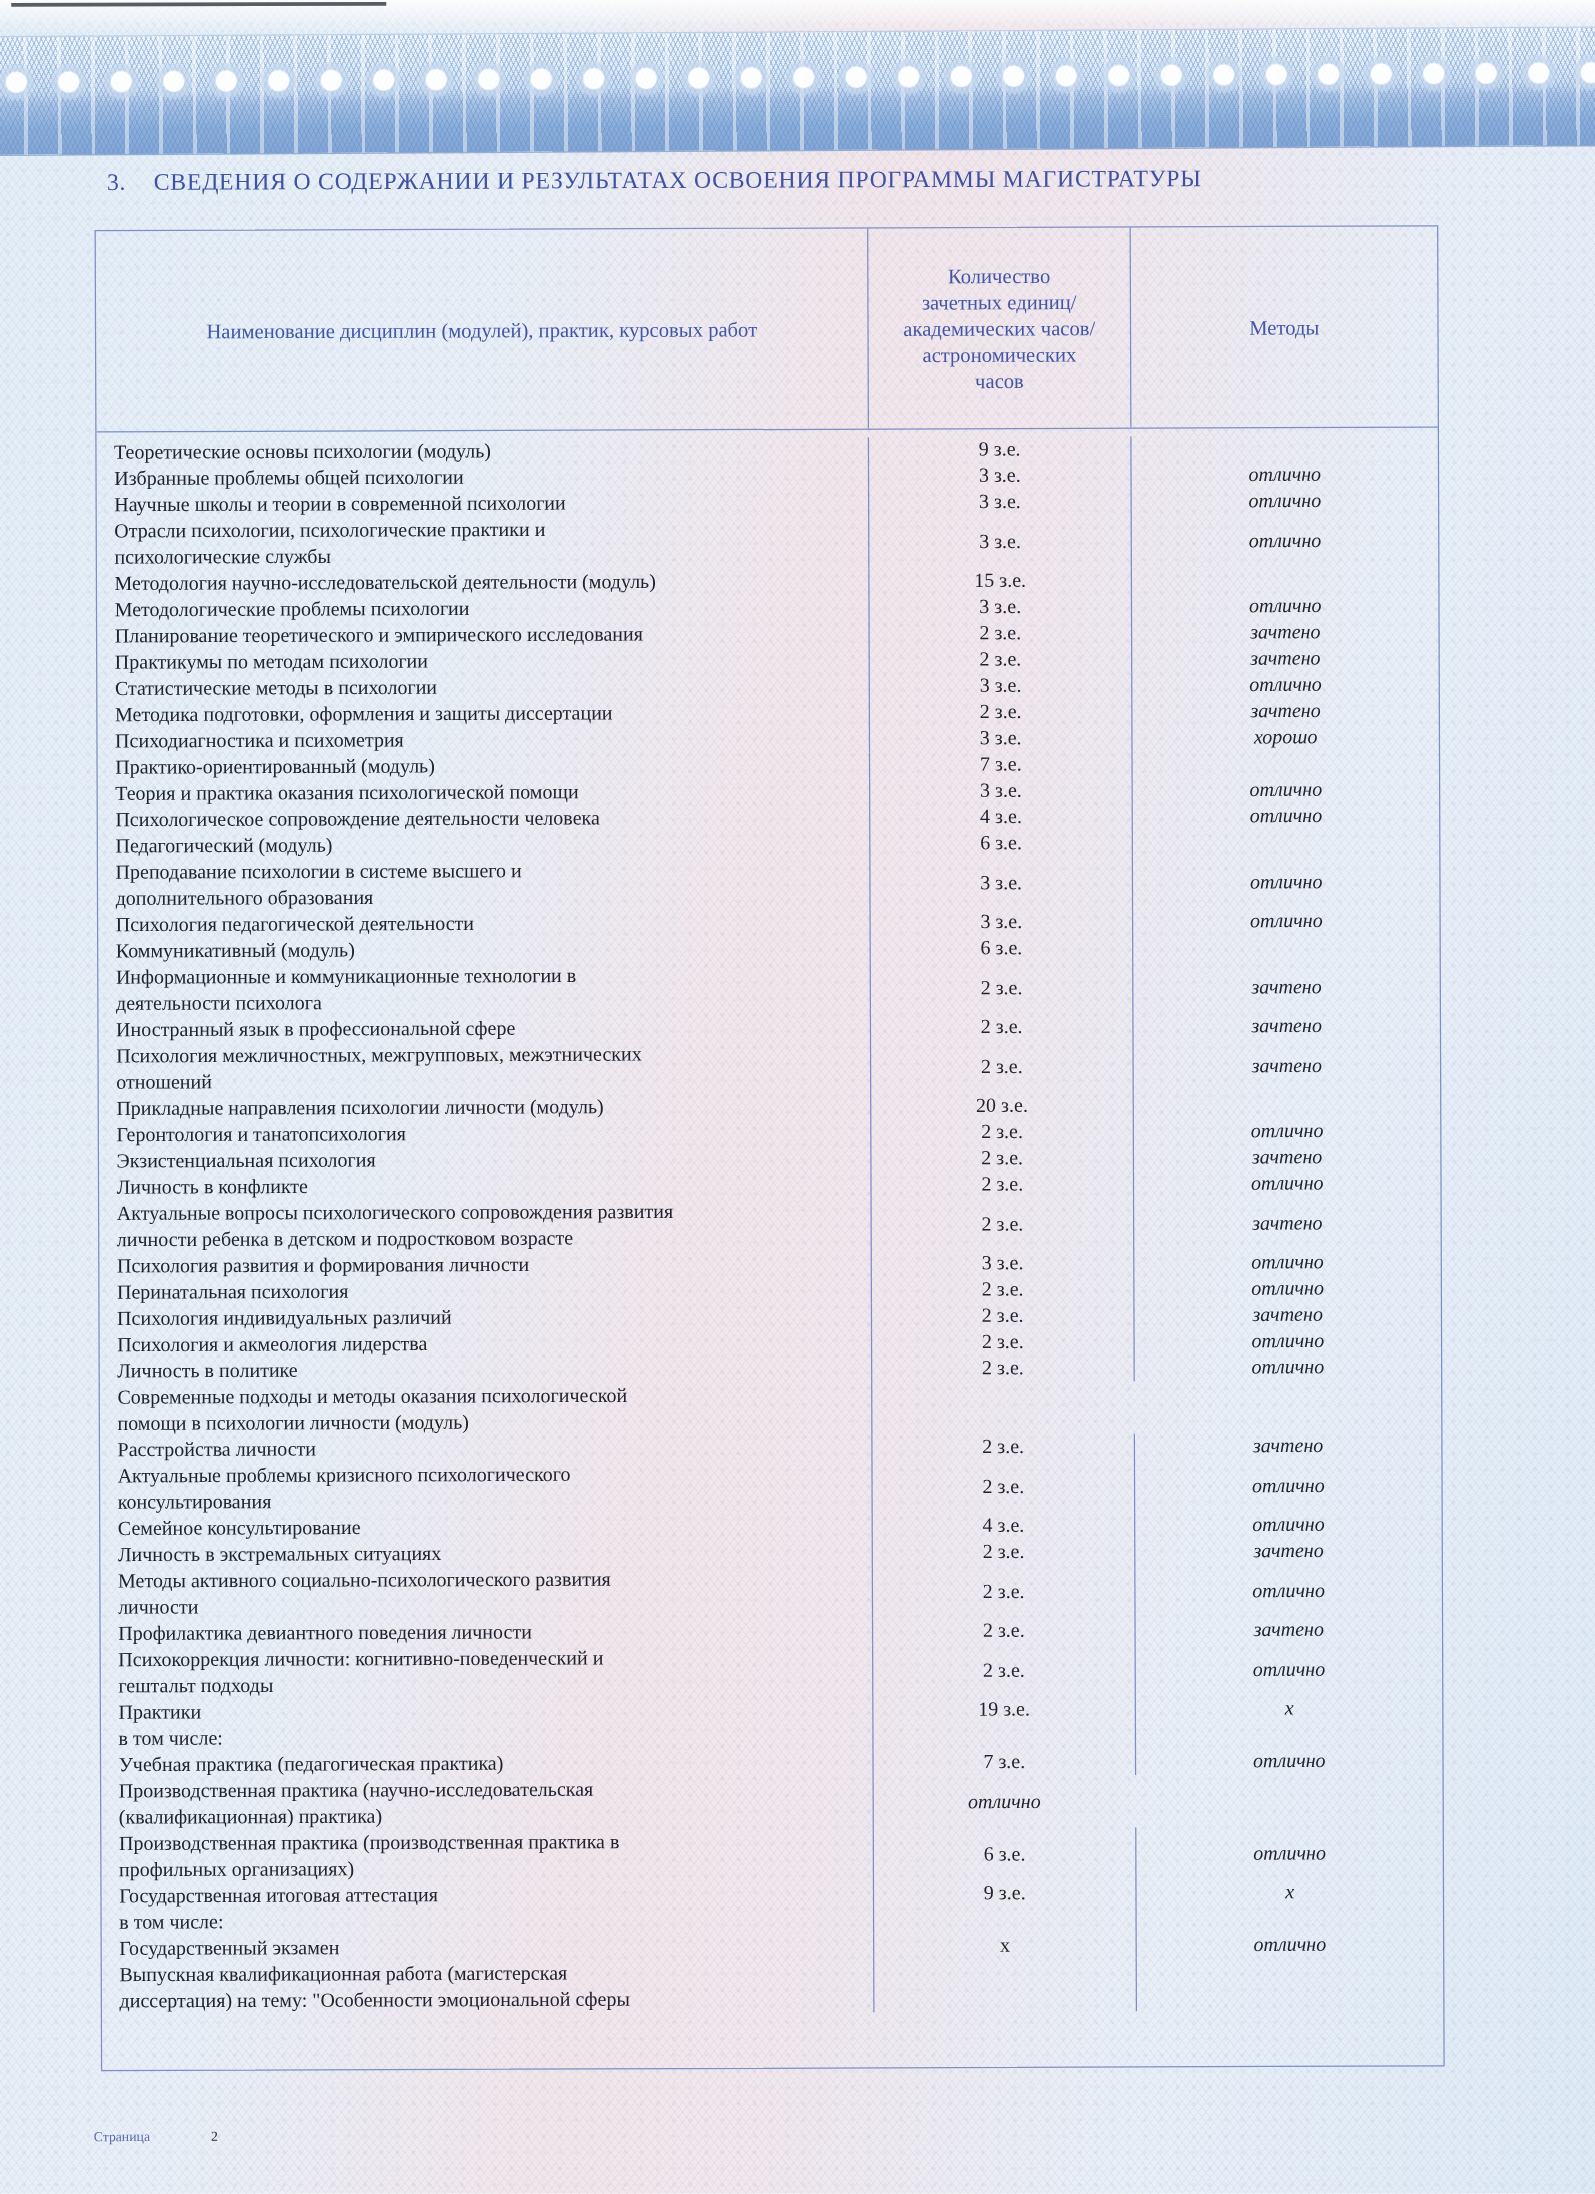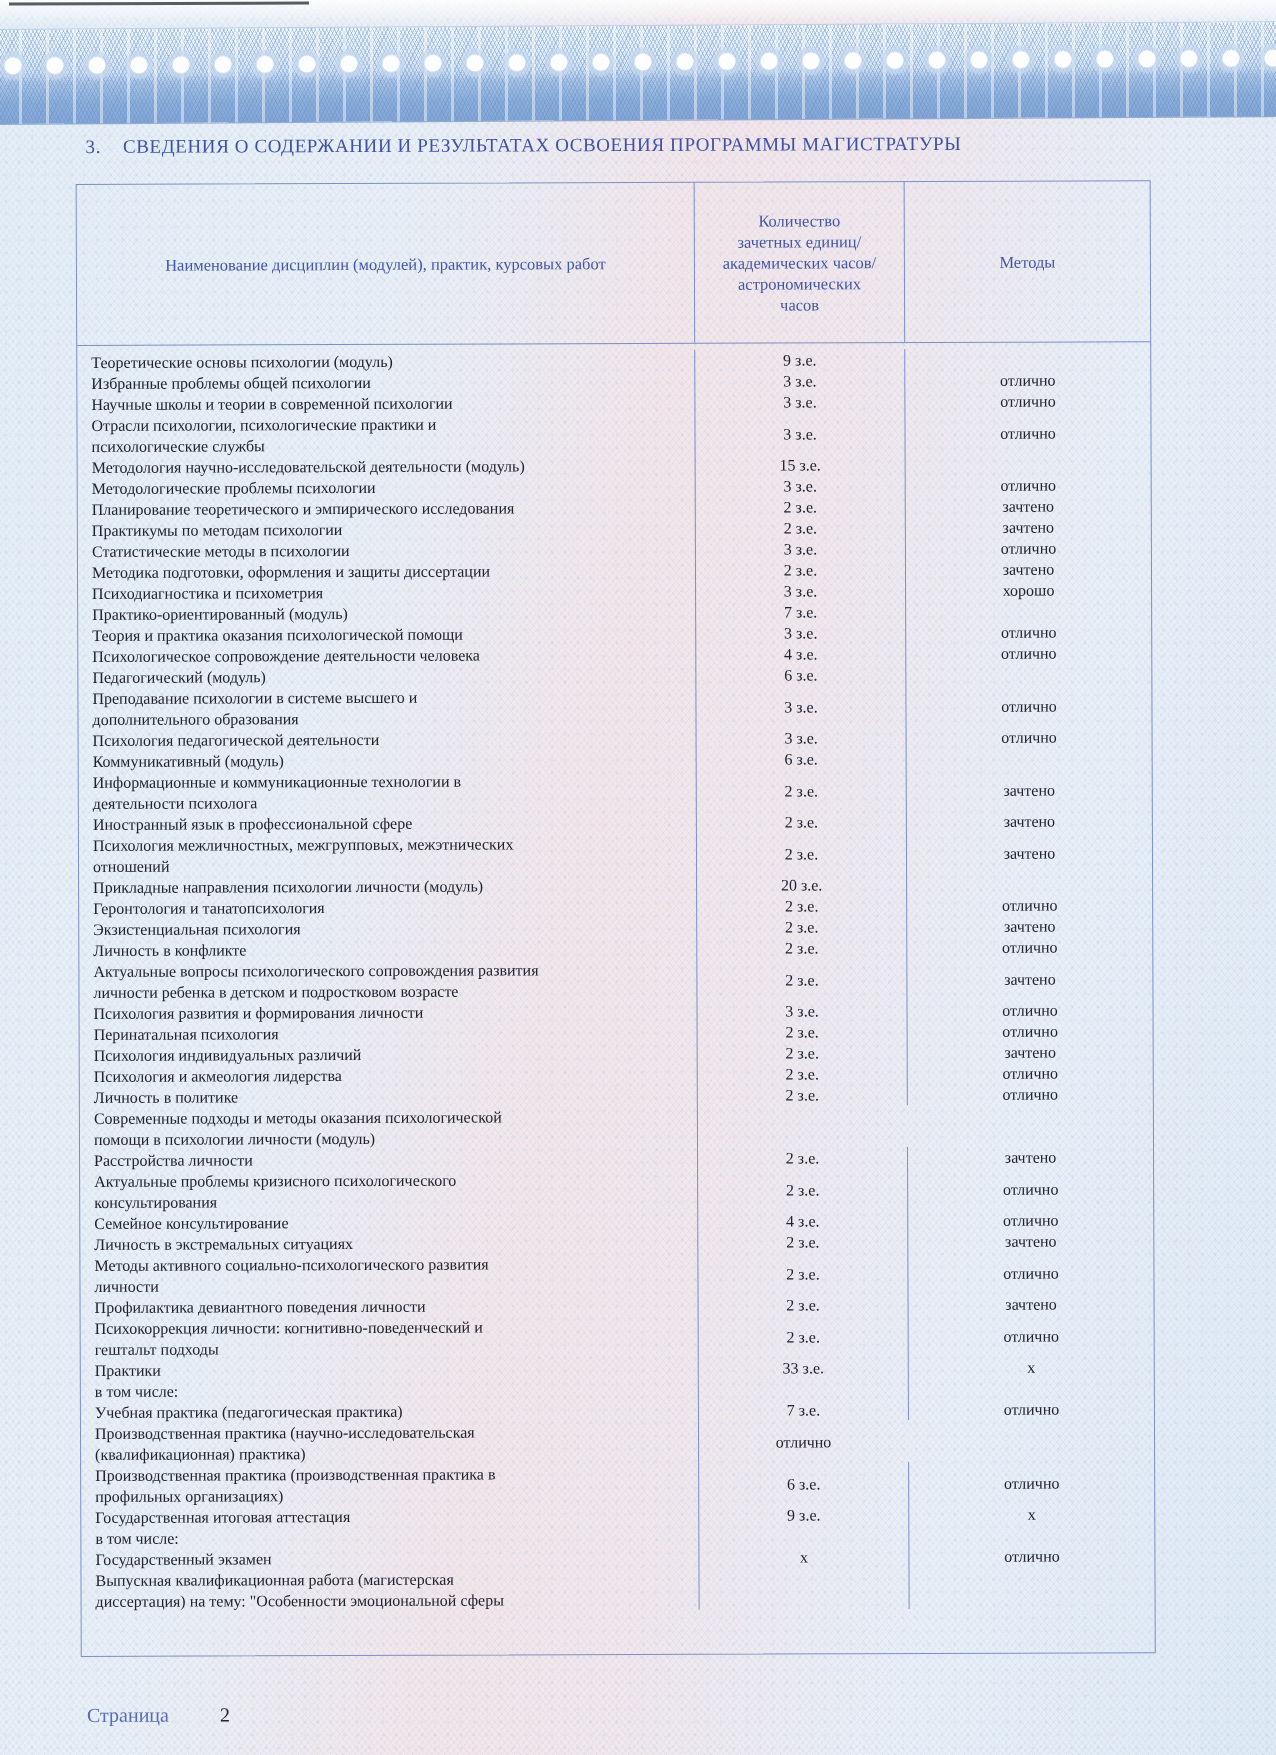--- a/index.html
+++ b/index.html
@@ -65,22 +65,22 @@
     color:#4356a5;font-size:16.5px;
   }
   .th{display:flex;align-items:center;justify-content:center;text-align:center;padding:0 14px;box-sizing:border-box;}
   .th-credits{white-space:pre-line;border-left:1.4px solid #7d8fc5;}
   .th-grade{border-left:1.4px solid #7d8fc5;}
   .tbody{padding:6px 0 44px 0;}
   .row{display:grid;grid-template-columns:617px 210px 246px;align-items:center;}
   .c{box-sizing:border-box;}
   .c.name{padding-left:14px;padding-right:10px;white-space:pre-line;}
   .c.credits{text-align:center;border-left:1.4px solid #7d8fc5;align-self:stretch;display:flex;align-items:center;justify-content:center;}
-  .c.grade{text-align:center;border-left:1.4px solid #7d8fc5;align-self:stretch;display:flex;align-items:center;justify-content:center;}
-  .footer{position:absolute;top:1702px;left:81px;font-size:20px;}
+  .c.grade{text-align:center;border-left:1.4px solid #7d8fc5;align-self:stretch;display:flex;align-items:center;justify-content:center;font-style:italic;}
+  .footer{position:absolute;top:1702px;left:69px;font-size:11px;}
   .footer-label{color:#5a6cb0;}
   .footer-num{color:#23242c;margin-left:46px;}
 </style>
 </head>
 <body>
 
 <div class="paper"></div>
 <div class="scan-artifact"></div>
 <div class="band"></div>
 
@@ -338,21 +338,21 @@
 
   <div class="row">
     <div class="c name">Психокоррекция личности: когнитивно-поведенческий и
 гештальт подходы</div>
     <div class="c credits">2 з.е.</div>
     <div class="c grade">отлично</div>
   </div>
 
   <div class="row">
     <div class="c name">Практики</div>
-    <div class="c credits">33 з.е.</div>
+    <div class="c credits">19 з.е.</div>
     <div class="c grade">х</div>
   </div>
 
   <div class="row">
     <div class="c name">в том числе:</div>
     <div class="c credits"></div>
     <div class="c grade"></div>
   </div>
 
   <div class="row">

